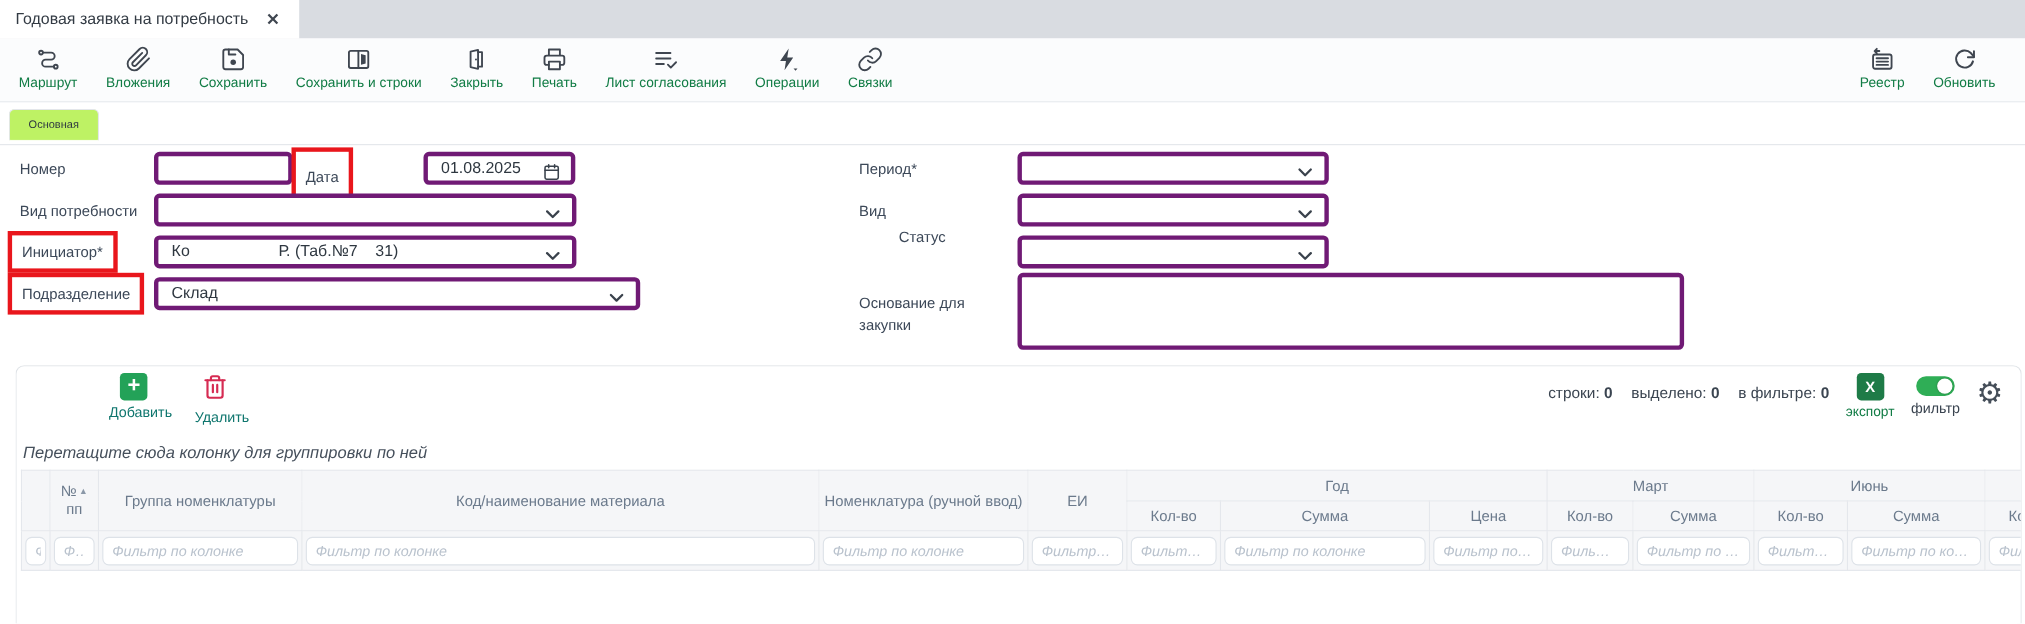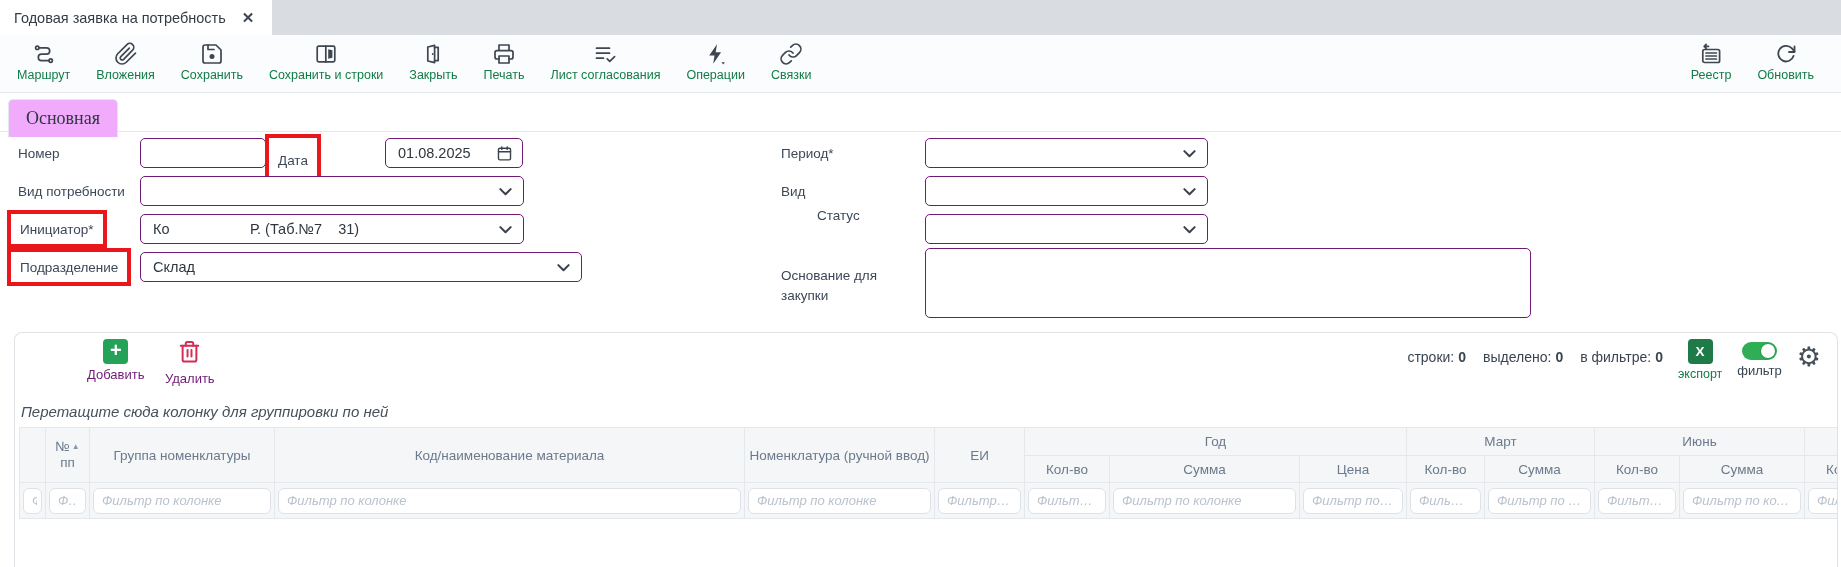--- a/index.html
+++ b/index.html
@@ -20,49 +20,49 @@
     height:58px; background:#fbfcfd; border-bottom:1px solid #e7eaee;
     display:flex; align-items:flex-start; padding:7px 14px 0 4px;
   }
   .tbtn { display:flex; flex-direction:column; align-items:center; gap:2px; padding:0 13px; cursor:pointer; }
   .tbtn svg { display:block; }
   .tbtn .lbl { font-size:12.5px; color:#117c45; white-space:nowrap; }
   .tspacer { flex:1; }
   
   .tabstrip { height:39px; border-bottom:1px solid #e3e6ea; padding:5px 0 0 8px; }
   .form-tab {
-    display:inline-block; background:#f0abfc; border:1px solid #e3e6ea; border-bottom:1px solid #fff;
-    border-radius:5px 5px 0 0; padding:8px 17px; font-size:18px; color:#2e3740;
-    position:relative; top:1px;font-family:Liberation Serif, serif;
+    display:inline-block; background:#bef264; border:1px solid #e3e6ea; border-bottom:1px solid #fff;
+    border-radius:5px 5px 0 0; padding:8px 17px; font-size:10px; color:#2e3740;
+    position:relative; top:1px;
   }
   
   .form-area { position:relative; height:200px; }
   .flabel { position:absolute; font-size:13.5px; color:#3c4858; }
   .redbox {
     position:absolute; border:4px solid #e9161c; display:flex; align-items:center;
     padding:0 9px; font-size:13.5px; color:#3c4858; background:transparent;
   }
   .fctl {
-    position:absolute; background:#fff; border:1px solid #701a75; border-radius:5px; height:30px;
+    position:absolute; background:#fff; border:4px solid #701a75; border-radius:5px; height:30px;
   }
   input.fctl { padding:0 10px; font:14.5px "Liberation Sans", sans-serif; color:#2e3740; outline:none; }
   .fselect { display:flex; align-items:center; padding:0 34px 0 12px; font-size:14.5px; color:#2e3740; cursor:pointer; }
   .fselect .chev { position:absolute; right:8px; top:5px; }
   .fdate { display:flex; align-items:center; padding:0 34px 0 12px; font-size:14.5px; color:#2e3740; }
   .fdate .cal { position:absolute; right:9px; top:6px; }
   .pre { white-space:pre; }
   textarea.fctl { height:70px; resize:none; outline:none; }
   
   .panel {
     position:relative; margin-left:14px; width:1824px; height:235px;
     border:1px solid #dfe3e7; border-bottom:none; border-radius:8px 8px 0 0;
     background:#fff; overflow:hidden;
   }
   .gbtn { position:absolute; top:6px; display:flex; flex-direction:column; align-items:center; gap:3px; cursor:pointer; }
-  .gbtn .lbl { font-size:13px; color:#701a75; white-space:nowrap; }
+  .gbtn .lbl { font-size:13px; color:#0f766e; white-space:nowrap;margin-left:12px; }
   .plus-sq {
     width:25px; height:25px; background:#23a258; border-radius:4px; color:#fff;
     font-size:20px; font-weight:bold; text-align:center; line-height:23px;
   }
   .right-cluster { position:absolute; top:6px; right:16px; display:flex; align-items:flex-start; gap:15px; }
   .counters { display:flex; gap:17px; margin-top:10px; font-size:14px; color:#3a4450; white-space:nowrap; }
   .counters b { margin-left:4px; }
   .excel-sq {
     width:25px; height:25px; background:#1e7b47; border-radius:4px; color:#fff;
     font-size:13.5px; font-weight:bold; text-align:center; line-height:25px;

